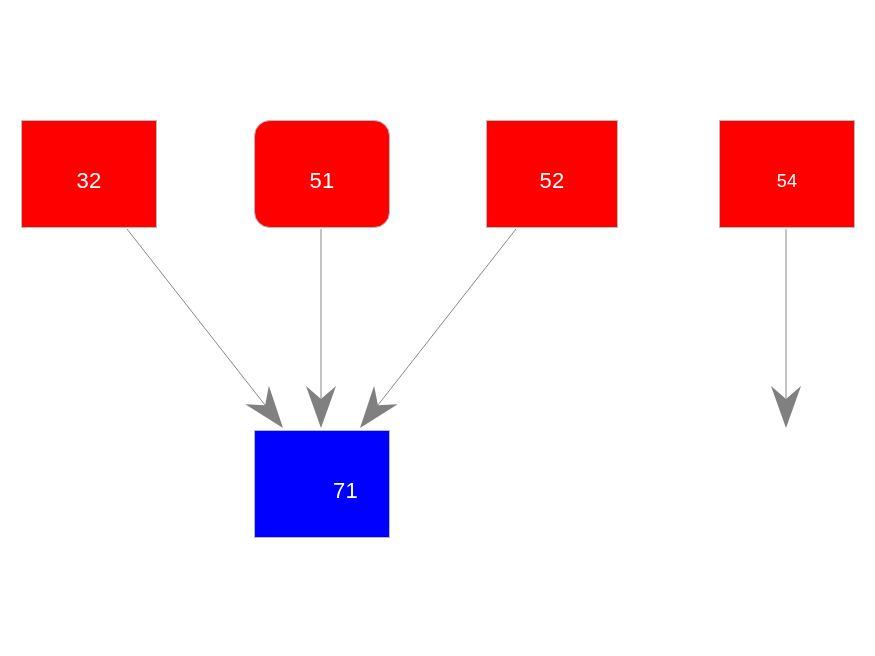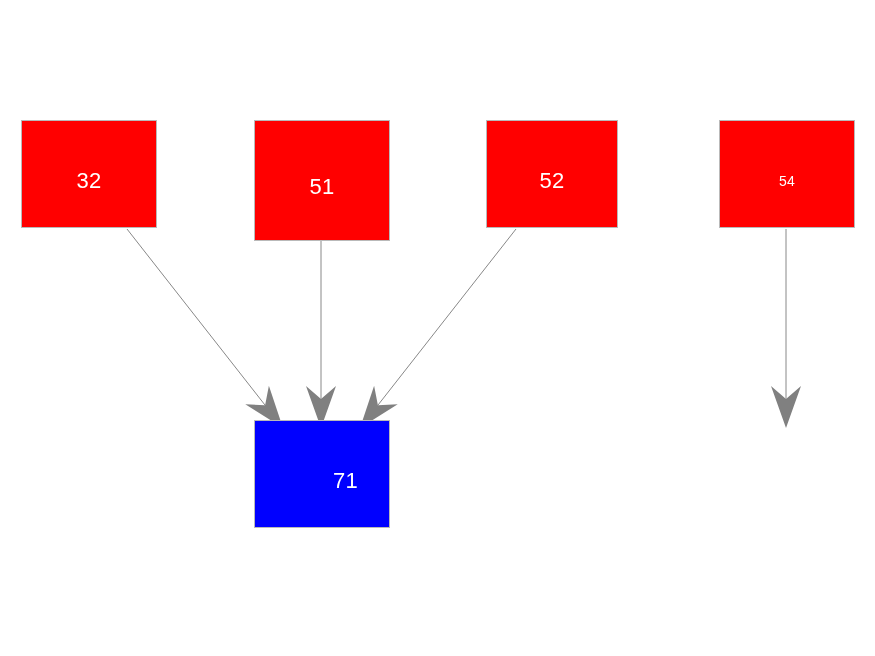--- a/index.html
+++ b/index.html
@@ -61,26 +61,26 @@
         <line x1="516" y1="229" x2="377.89148830331214" y2="405.17688351051845" stroke="#888888" stroke-width="1"></line>
         <path d="M 360 428 L 374.1067503929961 385.6916132031756 L 377.89148830331214 405.17688351051845 L 397.7168708993563 404.2000493790158 Z" fill="#808080"></path>
         <line x1="786" y1="229" x2="786" y2="399" stroke="#888888" stroke-width="1"></line>
         <path d="M 786 428 L 771 386 L 786 399 L 801 386 Z" fill="#808080"></path>
       </g>
   </svg>
 
   <div class="node" style="left: 21px; top: 120px; width: 136px; height: 108px; background: rgb(255, 0, 0); border-color: rgb(185, 185, 185);">
     <span class="node-label" style="color: rgb(255, 255, 255); font-size: 22px;">32</span>
   </div>
-  <div class="node" style="left: 254px; top: 120px; width: 136px; height: 121px; background: rgb(255, 0, 0); border-color: rgb(185, 185, 185);">
+  <div class="node" style="left: 254px; top: 120px; width: 136px; height: 108px; background: rgb(255, 0, 0); border-color: rgb(185, 185, 185); border-radius: 16px;">
     <span class="node-label" style="color: rgb(255, 255, 255); font-size: 22px;">51</span>
   </div>
   <div class="node" style="left: 486px; top: 120px; width: 132px; height: 108px; background: rgb(255, 0, 0); border-color: rgb(185, 185, 185);">
     <span class="node-label" style="color: rgb(255, 255, 255); font-size: 22px;">52</span>
   </div>
   <div class="node" style="left: 719px; top: 120px; width: 136px; height: 108px; background: rgb(255, 0, 0); border-color: rgb(185, 185, 185);">
-    <span class="node-label" style="color: rgb(255, 255, 255); font-size: 14px;">54</span>
+    <span class="node-label" style="color: rgb(255, 255, 255); font-size: 18px;">54</span>
   </div>
-  <div class="node" style="left: 254px; top: 420px; width: 136px; height: 108px; background: rgb(0, 0, 255); border-color: rgb(185, 185, 185); padding-left: 47px;">
+  <div class="node" style="left: 254px; top: 430px; width: 136px; height: 108px; background: rgb(0, 0, 255); border-color: rgb(185, 185, 185); padding-left: 47px;">
     <span class="node-label" style="color: rgb(255, 255, 255); font-size: 22px;">71</span>
   </div>
 
 </div>
 
 </body></html>

